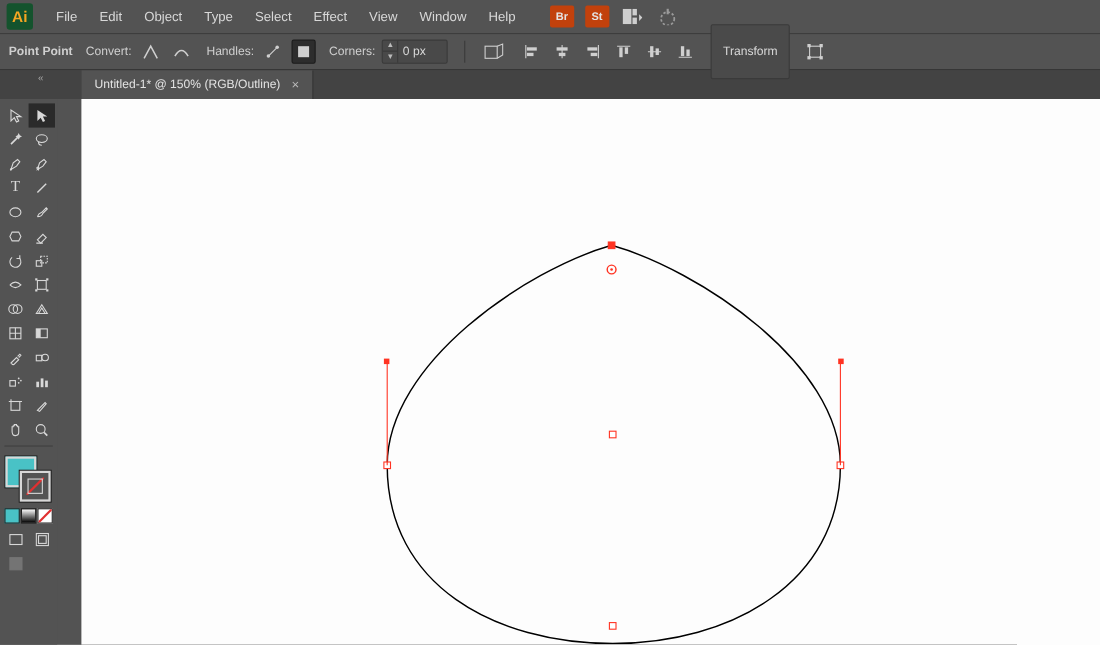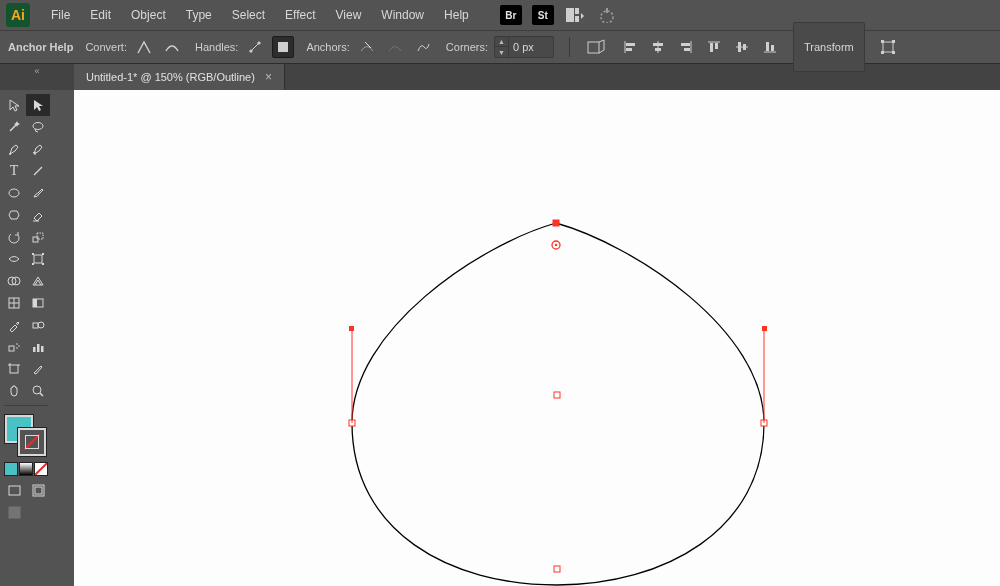--- a/index.html
+++ b/index.html
@@ -1,21 +1,21 @@
 <!DOCTYPE html>
 <html><head>
 <meta charset="utf-8">
 <style>
   * { box-sizing: border-box; margin: 0; padding: 0; user-select: none; }
   html, body { width: 1000px; height: 586px; font-family: "Segoe UI", Arial, sans-serif; font-size: 12px; color: #d8d8d8; background: #535353; overflow: hidden; }
   .menubar { height: 30px; background: #535353; display: flex; align-items: center; padding: 0 6px; gap: 2px; }
   .ai-logo { width: 24px; height: 24px; display:flex; align-items:center; justify-content:center; font-weight:700; font-size:14px; color:#f5a623; background:#14532d; border-radius:3px; margin-right:10px;}
   .menu-item { padding: 4px 9px; color:#d8d8d8; font-size:12px;}
   .menubar-right { display:flex; align-items:center; gap:10px; margin-left:20px; }
-  .sq-badge { width:22px; height:20px; background:#000000; display:flex; align-items:center; justify-content:center; font-size:10px; font-weight:600; color:#e4e4e4; border-radius:2px;}
+  .sq-badge { width:22px; height:20px; background:#c2410c; display:flex; align-items:center; justify-content:center; font-size:10px; font-weight:600; color:#e4e4e4; border-radius:2px;}
   .icon-box { width:22px; height:20px; display:flex; align-items:center; justify-content:center; }
   .optbar { height:34px; background:#535353; border-top:1px solid #3d3d3d; border-bottom:1px solid #2c2c2c; display:flex; align-items:center; padding:0 8px; gap:12px; font-size:11px;}
   .opt-label { color:#cfcfcf; font-size:11px; }
   .opt-group { display:flex; align-items:center; gap:6px; }
   .opt-btn { width:22px; height:22px; display:flex; align-items:center; justify-content:center; border:1px solid transparent; border-radius:2px;}
   .opt-btn.active { background:#2d2d2d; border:1px solid #1c1c1c; }
   .corners-box { display:flex; align-items:center; height:22px; border:1px solid #3a3a3a; background:#494949; border-radius:2px; }
   .corners-stepper { width:14px; display:flex; flex-direction:column; border-right:1px solid #3a3a3a;}
   .corners-stepper div { height:10px; display:flex; align-items:center; justify-content:center; font-size:7px; color:#bbb;}
   .corners-stepper div:first-child{border-bottom:1px solid #3a3a3a;}
@@ -71,21 +71,21 @@
     <div class="icon-box">
       <svg width="18" height="16" viewBox="0 0 18 16">
           <circle cx="9" cy="10" r="6" fill="none" stroke="#9a9a9a" stroke-width="1.6" stroke-dasharray="2.2 1.8"></circle>
           <rect x="8" y="1" width="2" height="5" fill="#9a9a9a"></rect>
         </svg>
     </div>
   </div>
 </div>
 
 <div class="optbar">
-  <div class="opt-label" style="font-weight:600">Anchor Help</div>
+  <div class="opt-label" style="font-weight:600">Point Point</div>
   <div class="opt-group">
     <span class="opt-label">Convert:</span>
     <div class="opt-btn">
         <svg width="16" height="16">
           <path d="M2 14 L8 3 L14 14" stroke="#cfcfcf" fill="none" stroke-width="1.4"></path>
         </svg>
       </div>
     <div class="opt-btn">
         <svg width="16" height="16">
           <path d="M2 12 Q8 2 14 12" stroke="#cfcfcf" fill="none" stroke-width="1.4"></path>
@@ -97,39 +97,20 @@
     <div class="opt-btn">
         <svg width="16" height="16">
           <circle cx="4" cy="12" r="1.6" fill="#cfcfcf"></circle>
           <line x1="4" y1="12" x2="12" y2="4" stroke="#cfcfcf"></line>
           <circle cx="12" cy="4" r="1.6" fill="#cfcfcf"></circle>
         </svg>
       </div>
     <div class="opt-btn active">
         <svg width="16" height="16">
           <rect x="3" y="3" width="10" height="10" fill="#cfcfcf"></rect>
-        </svg>
-      </div>
-  </div>
-  <div class="opt-group">
-    <span class="opt-label">Anchors:</span>
-    <div class="opt-btn">
-        <svg width="16" height="16">
-          <path d="M2 12 Q8 3 14 12" stroke="#9a9a9a" fill="none"></path>
-          <line x1="6" y1="3" x2="12" y2="9" stroke="#cf7"></line>
-        </svg>
-      </div>
-    <div class="opt-btn" style="opacity:.45">
-        <svg width="16" height="16">
-          <path d="M2 12 Q8 3 14 12" stroke="#9a9a9a" fill="none"></path>
-        </svg>
-      </div>
-    <div class="opt-btn">
-        <svg width="16" height="16">
-          <path d="M3 12 Q6 4 9 8 Q12 12 14 5" stroke="#cfcfcf" fill="none"></path>
         </svg>
       </div>
   </div>
   <div class="opt-group">
     <span class="opt-label">Corners:</span>
     <div class="corners-box">
       <div class="corners-stepper">
         <div>▲</div>
         <div>▼</div>
       </div>

